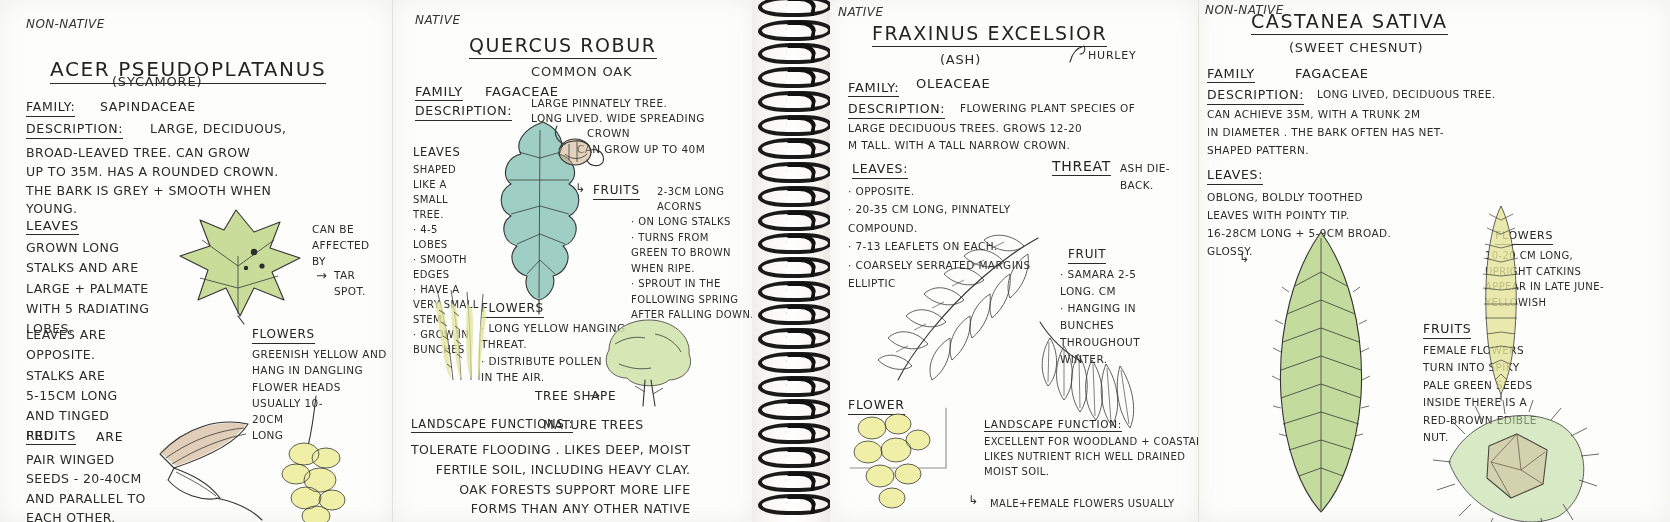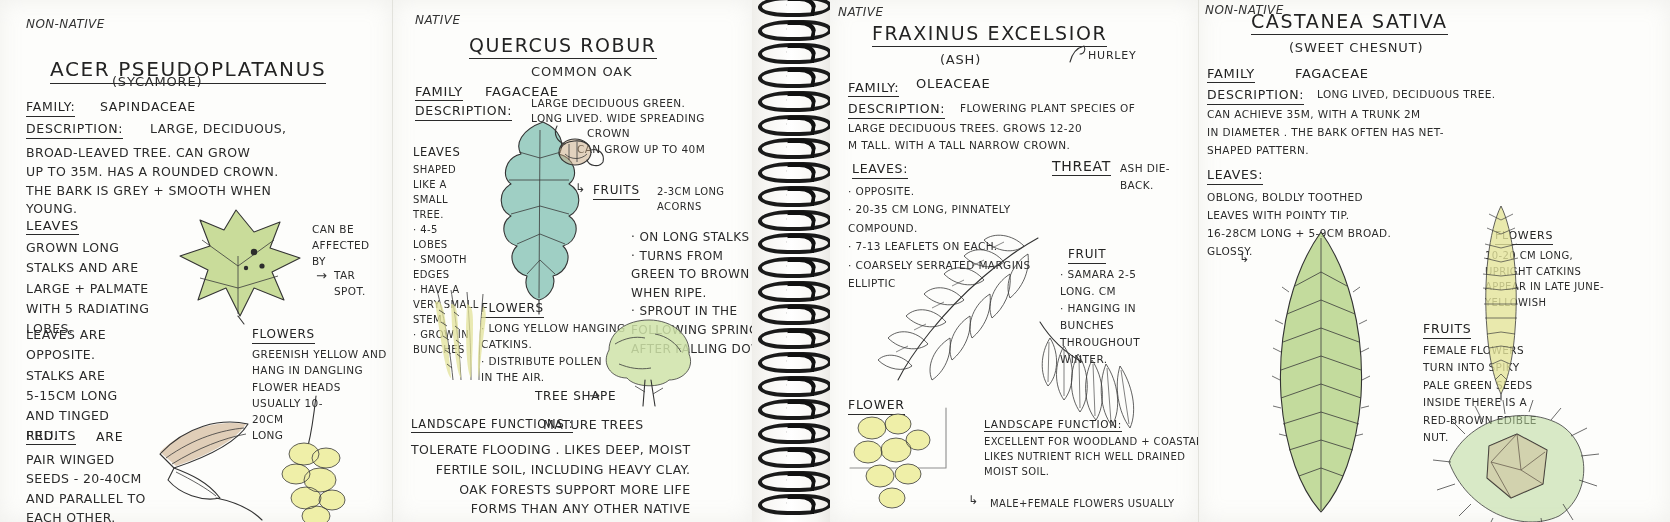--- a/index.html
+++ b/index.html
@@ -194,21 +194,21 @@
   <div class="sheet" id="sheet-2">
     <div class="label-top hw" style="left:22px;top:14px;">NATIVE</div>
     <div class="title hw" style="left:76px;top:34px;font-size:19px;">QUERCUS ROBUR</div>
     <div class="subtitle hw" style="left:138px;top:64px;">COMMON OAK</div>
 
     <div class="hdr hw ul" style="left:22px;top:84px;font-size:13px;">FAMILY</div>
     <div class="hdr hw" style="left:92px;top:84px;font-size:13px;">FAGACEAE</div>
 
     <div class="hdr hw ul" style="left:22px;top:104px;">DESCRIPTION:</div>
     <div class="block hw tiny" style="left:138px;top:96px;line-height:1.45;">
-      <div>LARGE DECIDUOUS GREEN.</div>
+      <div>LARGE PINNATELY TREE.</div>
       <div>LONG LIVED. WIDE SPREADING</div>
       <div style="padding-left:56px;">CROWN</div>
       <div style="padding-left:46px;">CAN GROW UP TO 40M</div>
     </div>
 
     <div class="hdr hw" style="left:20px;top:146px;font-size:11.5px;">LEAVES</div>
     <div class="block hw tiny" style="left:20px;top:162px;line-height:1.5;font-size:10px;">
       <div>SHAPED</div>
       <div>LIKE A</div>
       <div>SMALL</div>
@@ -223,34 +223,34 @@
       <div>· GROW IN</div>
       <div>BUNCHES</div>
     </div>
 
     <div class="arrow hw" style="left:182px;top:182px;font-size:12px;">↳</div>
     <div class="hdr hw ul" style="left:200px;top:184px;font-size:12px;">FRUITS</div>
     <div class="block hw tiny" style="left:264px;top:184px;line-height:1.5;font-size:10px;">
       <div>2-3CM LONG</div>
       <div>ACORNS</div>
     </div>
-    <div class="block hw tiny" style="left:238px;top:228px;line-height:1.55;font-size:12px;">
+    <div class="block hw tiny" style="left:238px;top:214px;line-height:1.55;font-size:10px;">
       <div>· ON LONG STALKS</div>
       <div>· TURNS FROM</div>
       <div>GREEN TO BROWN</div>
       <div>WHEN RIPE.</div>
       <div>· SPROUT IN THE</div>
       <div>FOLLOWING SPRING</div>
       <div>AFTER FALLING DOWN.</div>
     </div>
 
     <div class="hdr hw ul" style="left:88px;top:302px;font-size:12px;">FLOWERS</div>
     <div class="block hw tiny" style="left:88px;top:320px;line-height:1.55;">
       <div>· LONG YELLOW HANGING</div>
-      <div>CATKINS.</div>
+      <div>THREAT.</div>
       <div>· DISTRIBUTE POLLEN</div>
       <div>IN THE AIR.</div>
     </div>
 
     <div class="hdr hw" style="left:108px;top:390px;font-size:12px;margin-left:34px;">TREE SHAPE</div>
     <div class="arrow hw" style="left:196px;top:388px;">→</div>
 
     <div class="hdr hw ul" style="left:18px;top:418px;font-size:11.5px;">LANDSCAPE FUNCTIONS :</div>
     <div class="block hw med" style="left:150px;top:418px;">
       <div>MATURE TREES</div>

